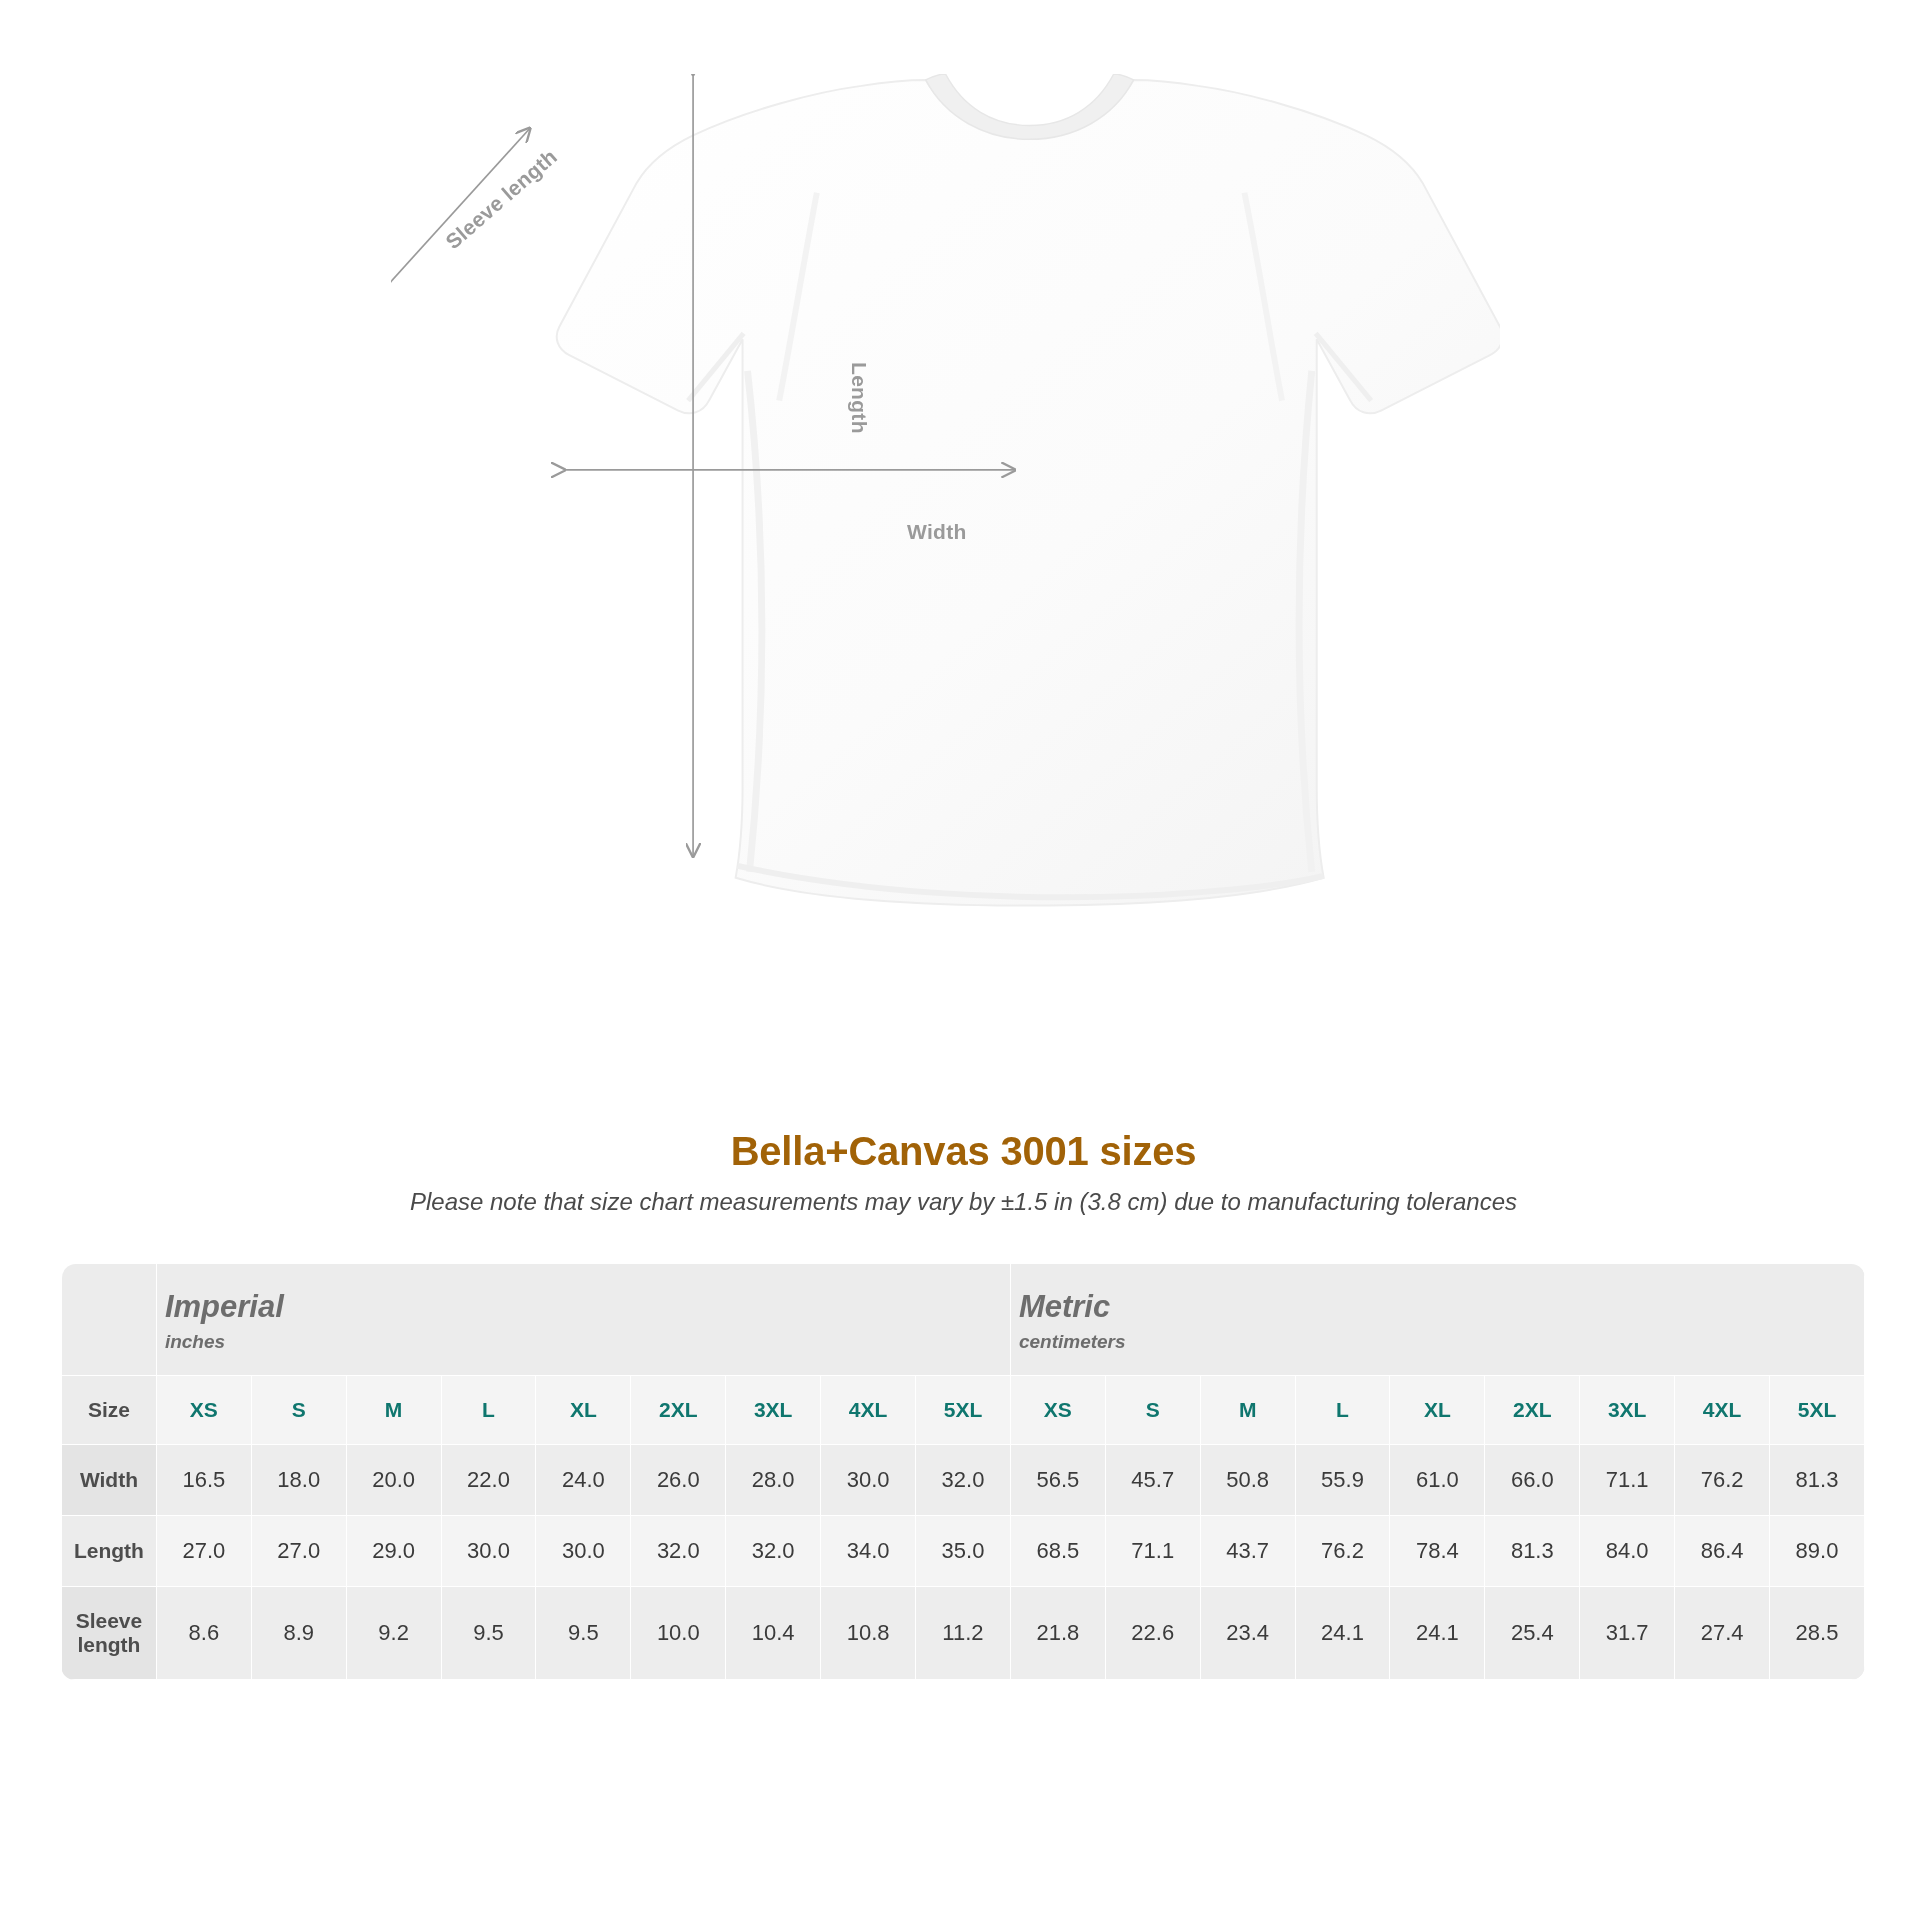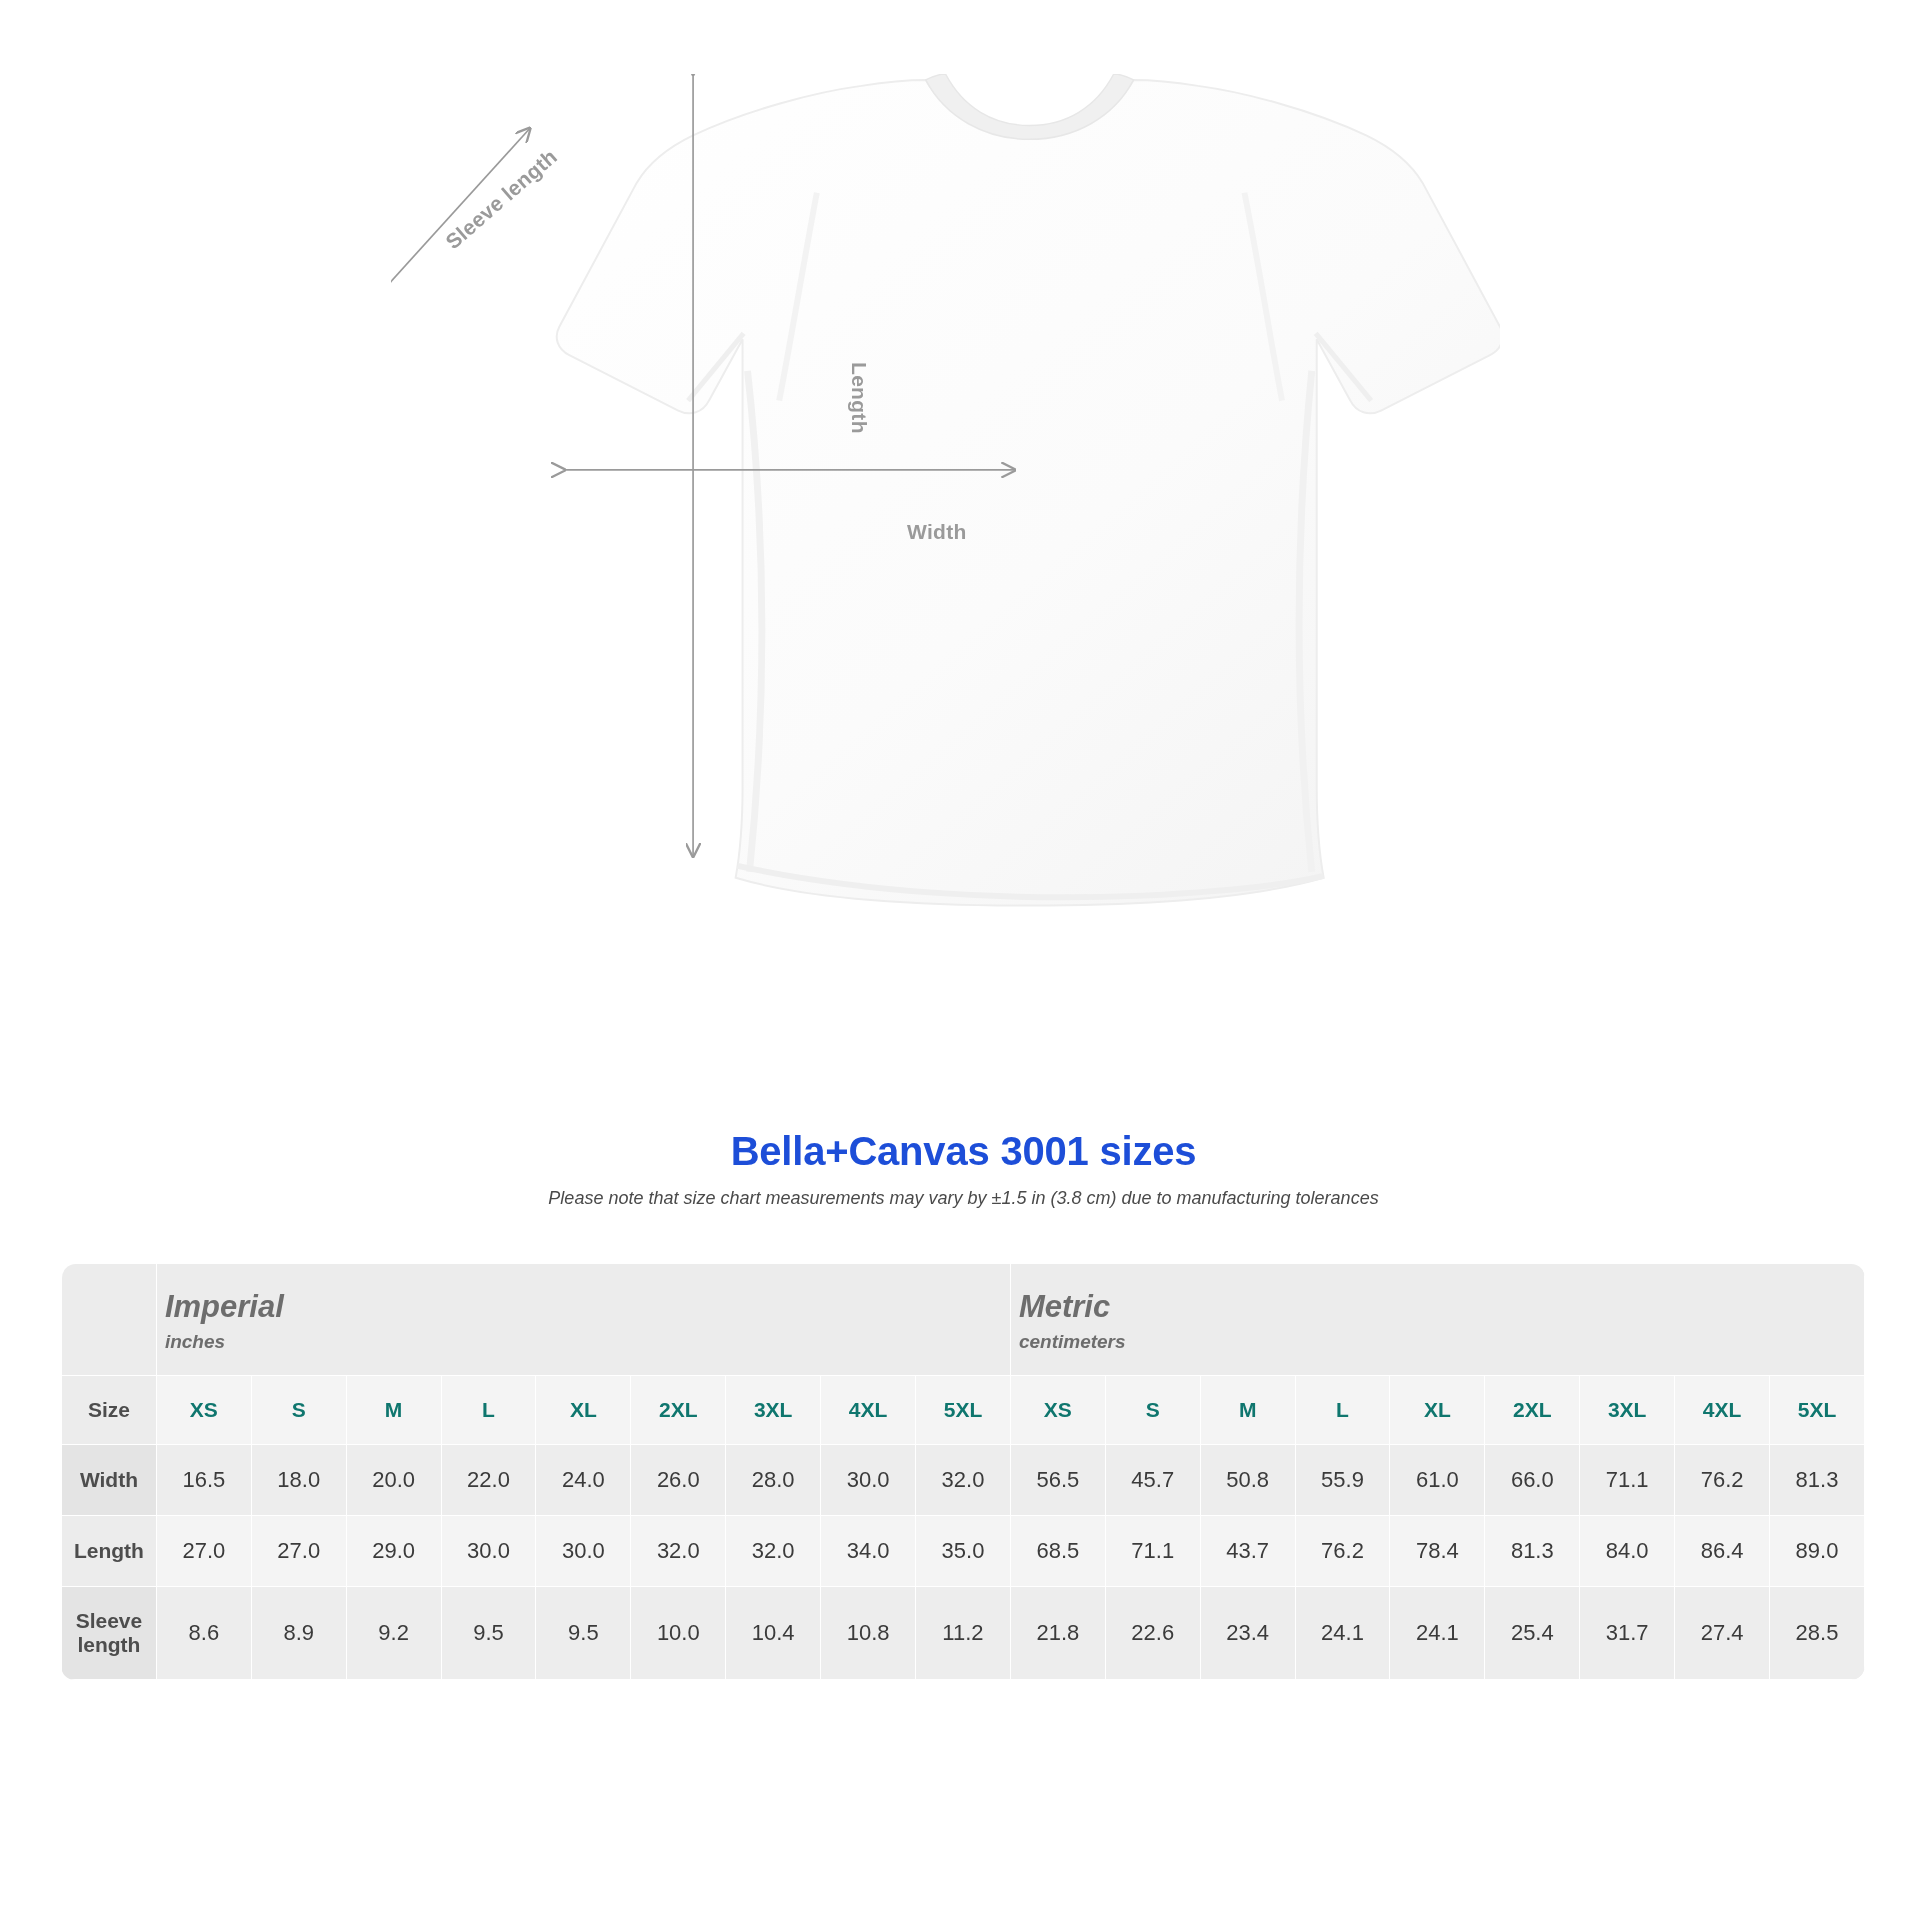--- a/index.html
+++ b/index.html
@@ -75,26 +75,26 @@
   .heading-block {
     position: absolute;
     left: 0;
     top: 1129px;
     width: 1927px;
     text-align: center;
   }
   .title {
     font-size: 40px;
     font-weight: bold;
-    color: #1d4ed8;
+    color: #a16207;
     margin: 0 0 14px 0;
     letter-spacing: -0.2px;
   }
   .subtitle {
-    font-size: 18px;
+    font-size: 24px;
     font-style: italic;
     color: #4a4a4a;
     margin: 8px;
   }
 
   
   .table-wrap {
     position: absolute;
     left: 61px;
     top: 1263px;

